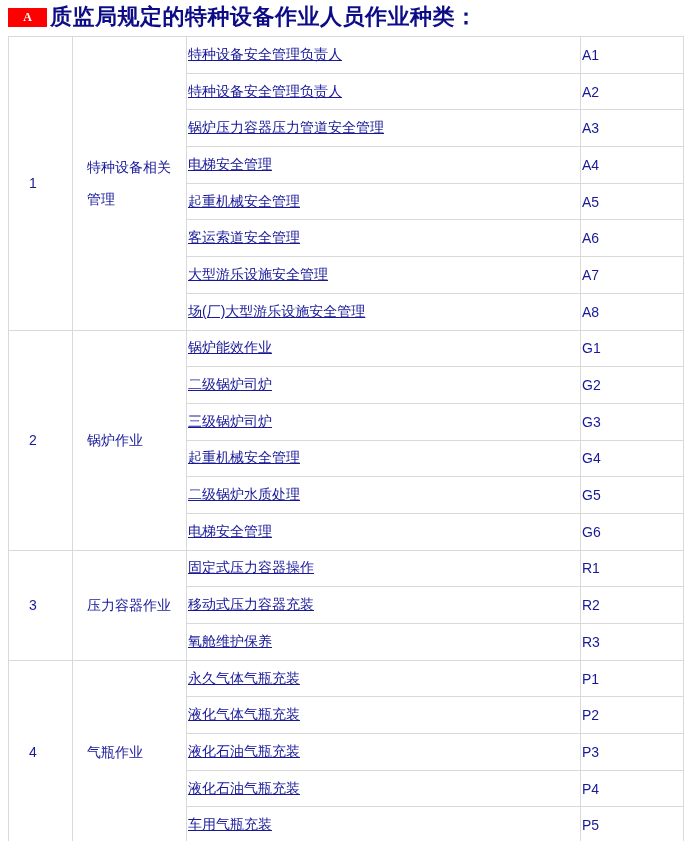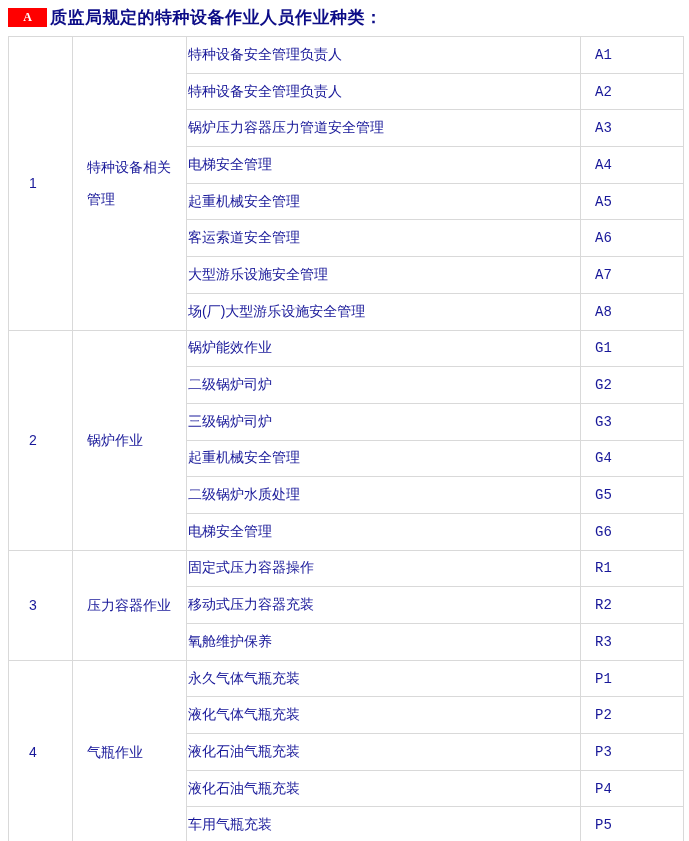--- a/index.html
+++ b/index.html
@@ -41,21 +41,21 @@
     font-family: "Liberation Serif", "DejaVu Serif", serif;
     font-weight: bold;
     font-size: 12px;
     line-height: 19px;
     text-align: center;
     flex: 0 0 auto;
   }
   .title {
     color: var(--title-text);
     font-weight: bold;
-    font-size: 17px;
+    font-size: 22px;
     margin-left: 3px;
     white-space: nowrap;
     letter-spacing: 0.5px;
   }
   table.grid {
     border-collapse: collapse;
     table-layout: fixed;
     width: 675px;
   }
   table.grid td {
@@ -71,26 +71,26 @@
     padding-left: 20px;
   }
   td.cat {
     padding-left: 14px;
     padding-right: 13px;
     line-height: 32px;
     word-break: break-all;
   }
   td.name {
     white-space: nowrap;
+    text-decoration: underline;
   }
   td.code {
-    padding-left: 14px;
+    padding-left: 1px;
     color: var(--code-text);
     white-space: nowrap;
-    font-family: Liberation Mono, monospace;
   }
 </style>
 </head>
 <body>
 
 <div class="page">
   <div class="header">
     <span class="badge">A</span>
     <span class="title">质监局规定的特种设备作业人员作业种类：</span>
   </div>

